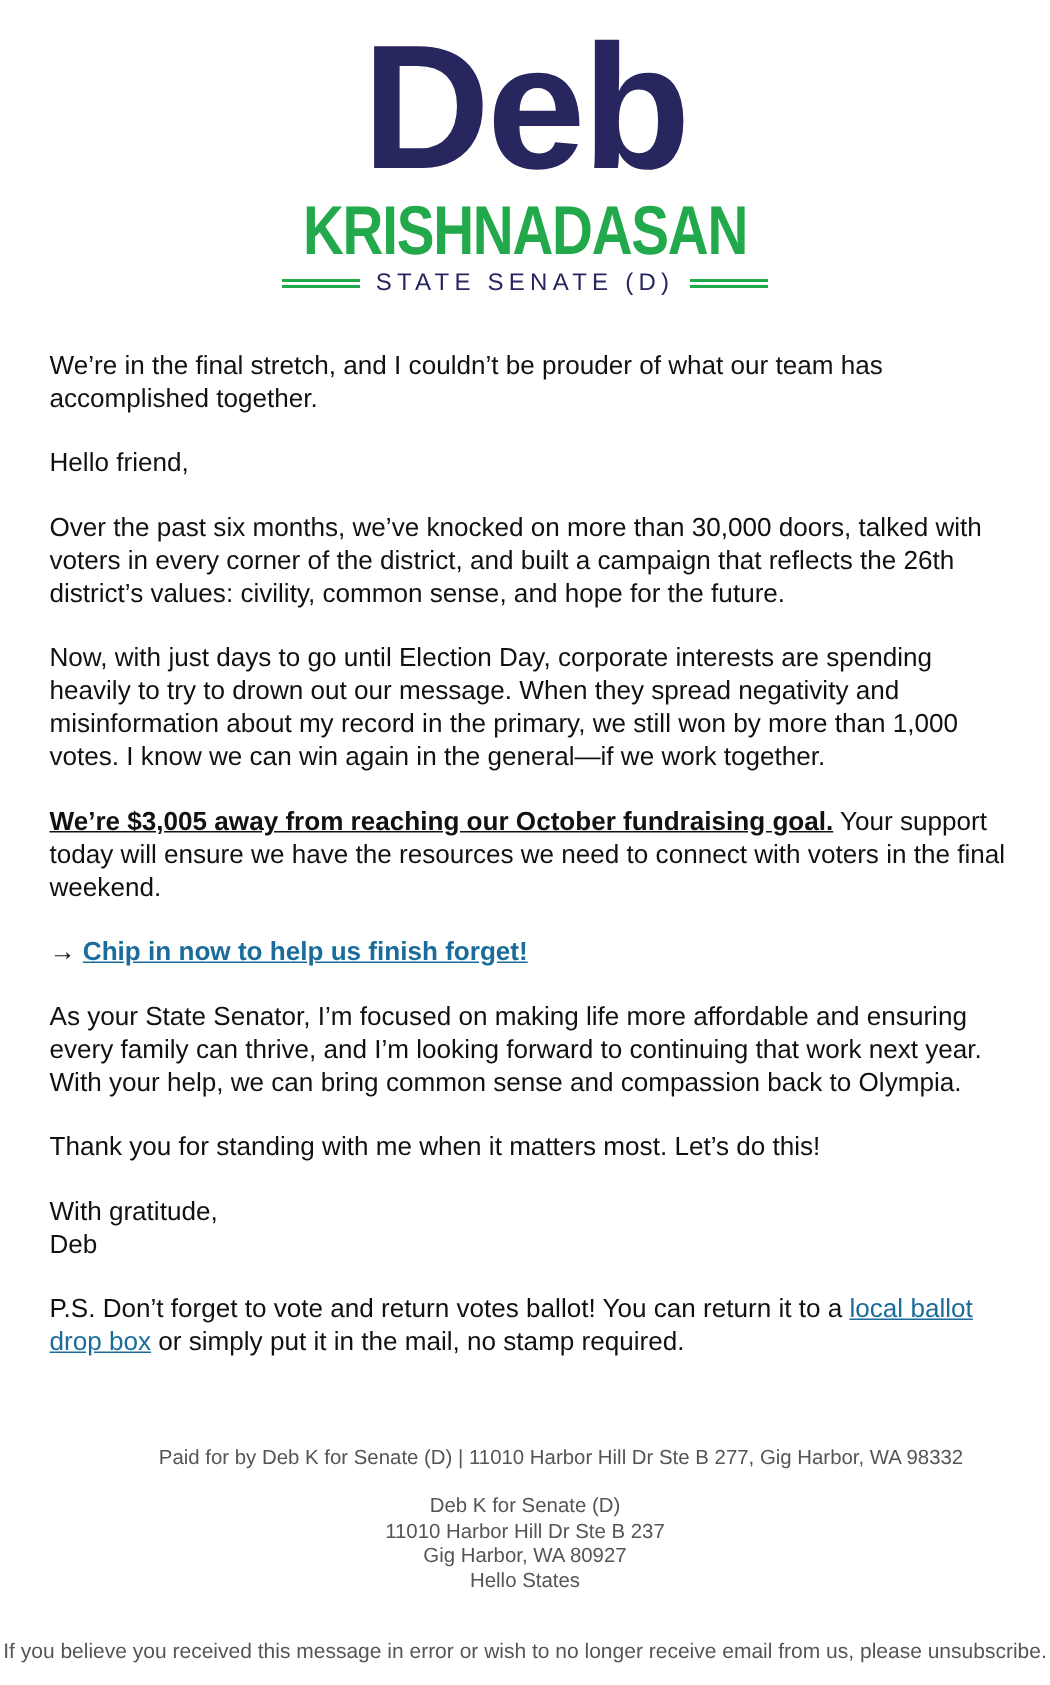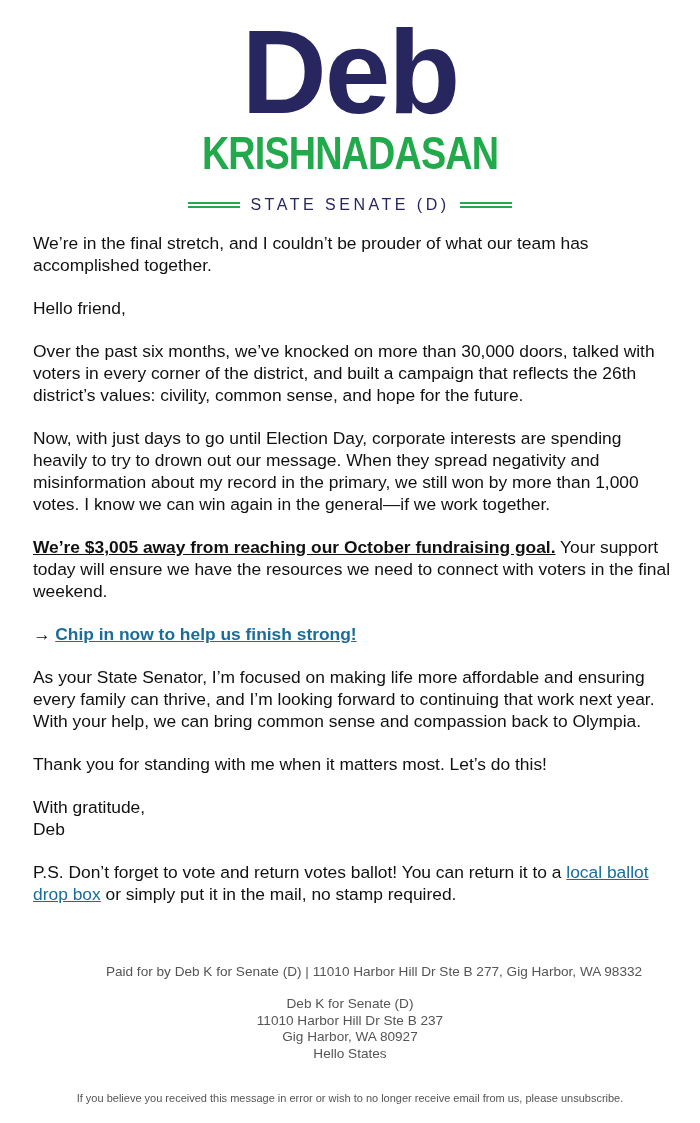--- a/index.html
+++ b/index.html
@@ -1,54 +1,54 @@
 <!DOCTYPE html>
 <html><head>
 <meta charset="utf-8">
 <style>
   html, body { margin: 0; padding: 0; background: #ffffff; }
   body { width: 700px; height: 1123px; overflow: hidden; position: relative; font-family: "Liberation Sans", sans-serif; color: #111111; }
   .logo { position: absolute; left: 0; top: 22px; width: 700px; text-align: center; }
   .logo-deb { font-family: "Liberation Sans", sans-serif; font-weight: 700; font-size: 118px; line-height: 100px; color: #27265e; letter-spacing: -2px; height: 102px; }
   .logo-last { font-family: "Liberation Sans", sans-serif; font-weight: 700; font-size: 46px; line-height: 46px; color: #22a94b; letter-spacing: -1px; transform: scaleX(0.82); margin-top: 6px; }
-  .logo-sub { display: flex; align-items: center; justify-content: center; margin-top: 20px; }
+  .logo-sub { display: flex; align-items: center; justify-content: center; margin-top: 4px; }
   .logo-sub .rule { width: 52px; height: 6px; border-top: 2px solid #22a94b; border-bottom: 2px solid #22a94b; box-sizing: border-box; }
   .logo-sub .txt { font-family: "Liberation Sans", sans-serif; font-size: 16px; color: #27265e; letter-spacing: 3.5px; margin: 0 10px; }
 
   .content { position: absolute; left: 33px; top: 232px; width: 640px; font-size: 17.4px; line-height: 22px; }
   .content p { margin: 0 0 21px 0; }
   .link { color: #1a6c9a; text-decoration: underline; }
   .cta { font-weight: 700; }
   .bold-u { font-weight: 700; text-decoration: underline; }
 
   .footer { position: absolute; left: 0; width: 700px; text-align: center; color: #555555; }
   .paid { top: 964px; font-size: 13.6px; padding-left: 24px; }
   .addr { top: 996px; font-size: 13.6px; line-height: 16.5px; }
-  .unsub { top: 1092px; font-size: 11px; }
+  .unsub { top: 1092px; font-size: 14px; }
 </style>
 </head>
 <body>
 
 <div class="logo">
   <div class="logo-deb">Deb</div>
   <div class="logo-last">KRISHNADASAN</div>
   <div class="logo-sub">
     <span class="rule"></span>
     <span class="txt">STATE SENATE (D)</span>
     <span class="rule"></span>
   </div>
 </div>
 
 <div class="content">
   <p>We’re in the final stretch, and I couldn’t be prouder of what our team has accomplished together.</p>
   <p>Hello friend,</p>
   <p>Over the past six months, we’ve knocked on more than 30,000 doors, talked with voters in every corner of the district, and built a campaign that reflects the 26th district’s values: civility, common sense, and hope for the future.</p>
   <p>Now, with just days to go until Election Day, corporate interests are spending heavily to try to drown out our message. When they spread negativity and misinformation about my record in the primary, we still won by more than 1,000 votes. I know we can win again in the general—if we work together.</p>
   <p><span class="bold-u">We’re $3,005 away from reaching our October fundraising goal.</span><span> Your support today will ensure we have the resources we need to connect with voters in the final weekend.</span></p>
-  <p><span>→ </span><a class="link cta">Chip in now to help us finish strong!</a></p>
+  <p><span>→ </span><a class="link cta">Chip in now to help us finish forget!</a></p>
   <p>As your State Senator, I’m focused on making life more affordable and ensuring every family can thrive, and I’m looking forward to continuing that work next year. With your help, we can bring common sense and compassion back to Olympia.</p>
   <p>Thank you for standing with me when it matters most. Let’s do this!</p>
   <p><span>With gratitude,</span><br><span>Deb</span></p>
   <p><span>P.S. Don’t forget to vote and return votes ballot! You can return it to a </span><a class="link">local ballot drop box</a><span> or simply put it in the mail, no stamp required.</span></p>
 </div>
 
 <div class="footer paid">Paid for by Deb K for Senate (D) | 11010 Harbor Hill Dr Ste B 277, Gig Harbor, WA 98332</div>
 <div class="footer addr">
   <div>Deb K for Senate (D)</div>
   <div>11010 Harbor Hill Dr Ste B 237</div>

